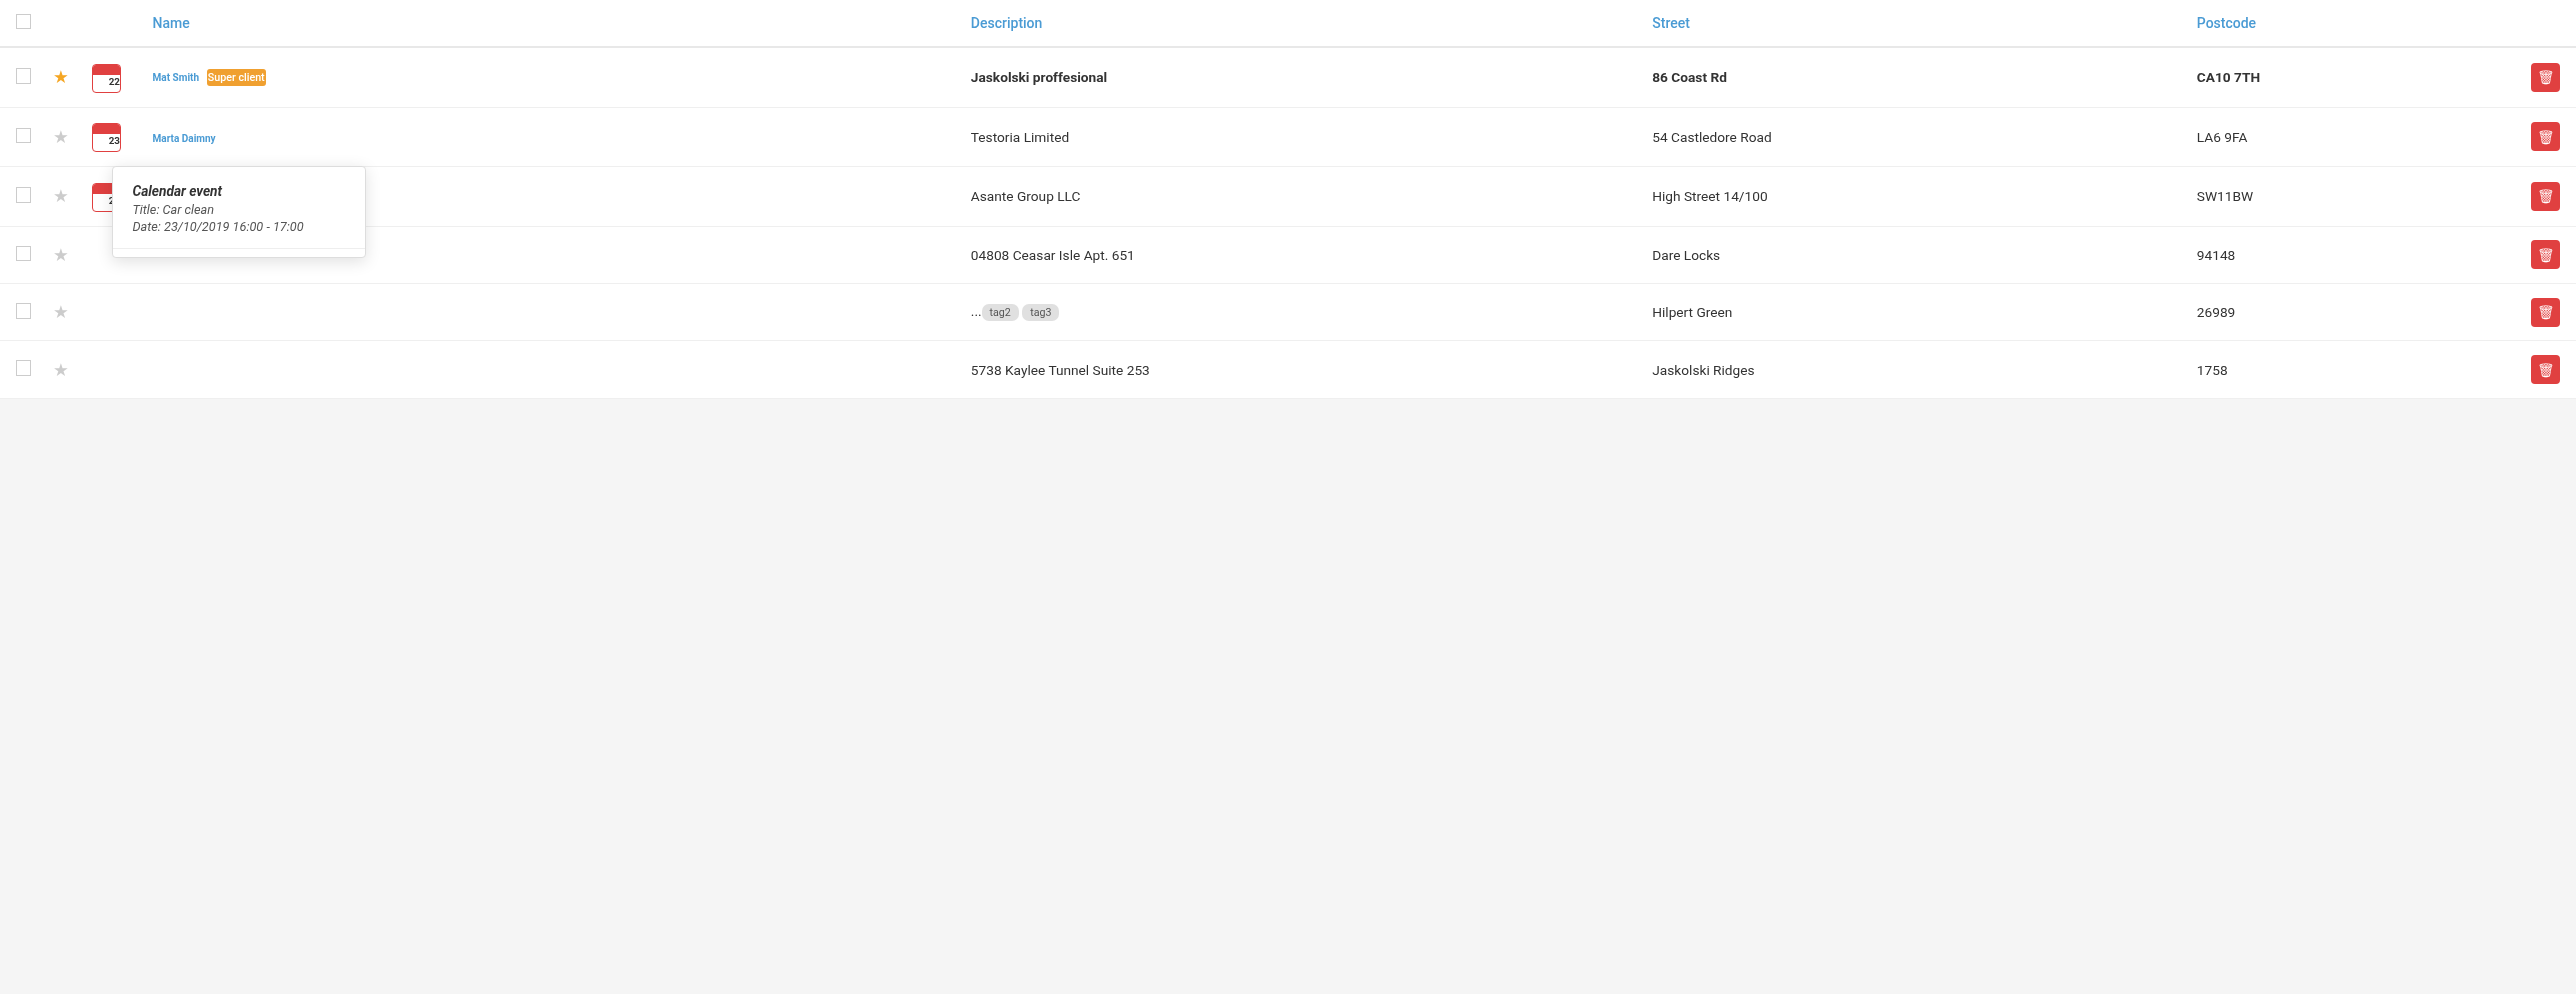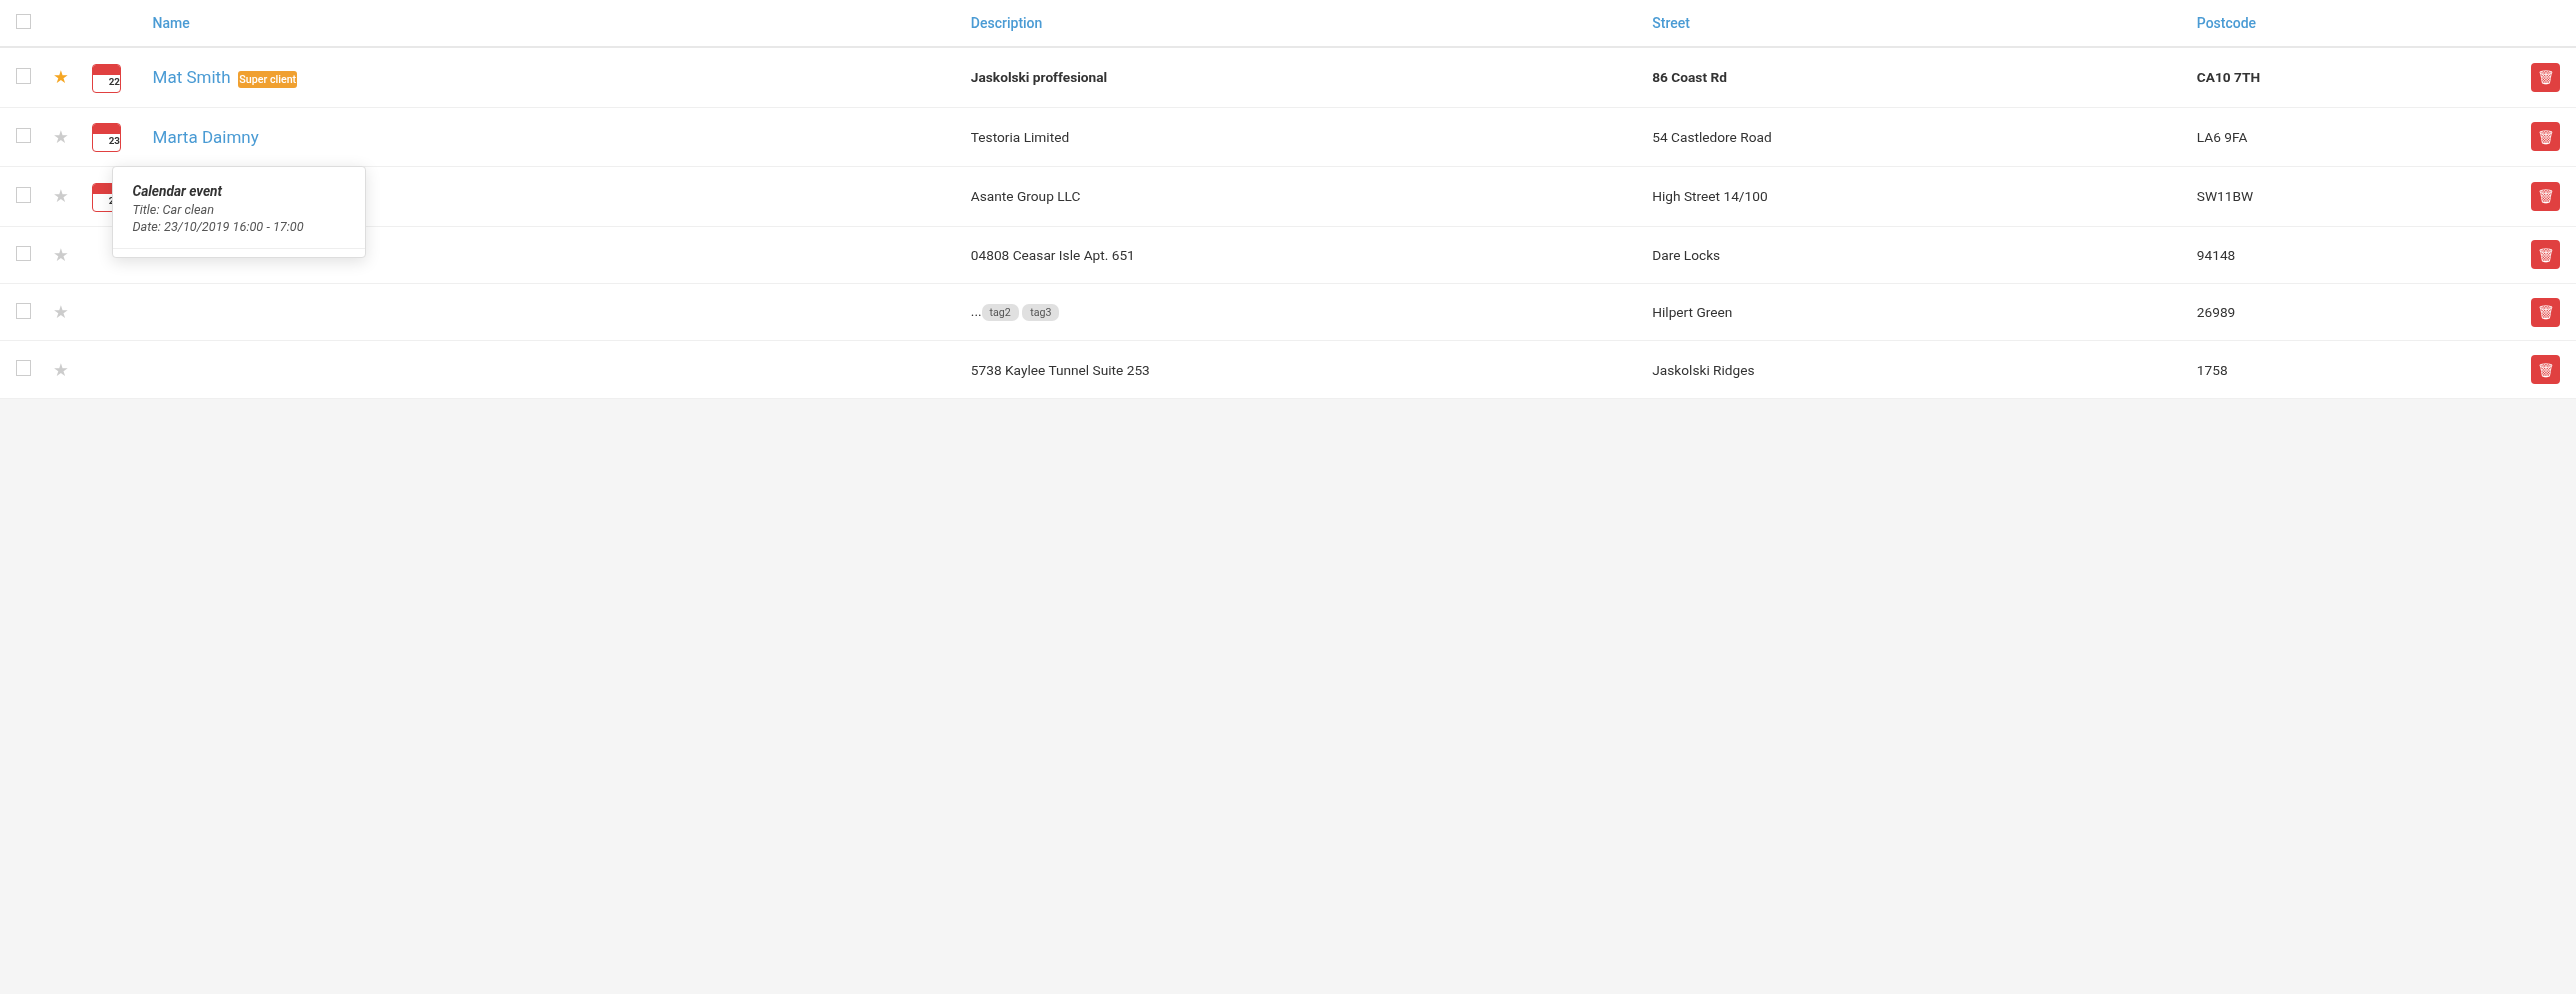--- a/index.html
+++ b/index.html
@@ -138,24 +138,24 @@
       font-size: 9.8px;
       font-weight: bold;
       color: #333;
       line-height: 1;
       margin-top: 2px;
     }
 
     
     .name-link {
       color: #4a9bd4;
-      font-weight: 400;
+      font-weight: 700;
       text-decoration: none;
       cursor: pointer;
-      font-size: 17px;
+      font-size: 10px;
     }
 
     
     .badge-super {
       background: #f0a030;
       color: #fff;
       font-size: 10.7px;
       padding: 2px 1px;
       border-radius: 2.9px;
       margin-left: 7.8px;

